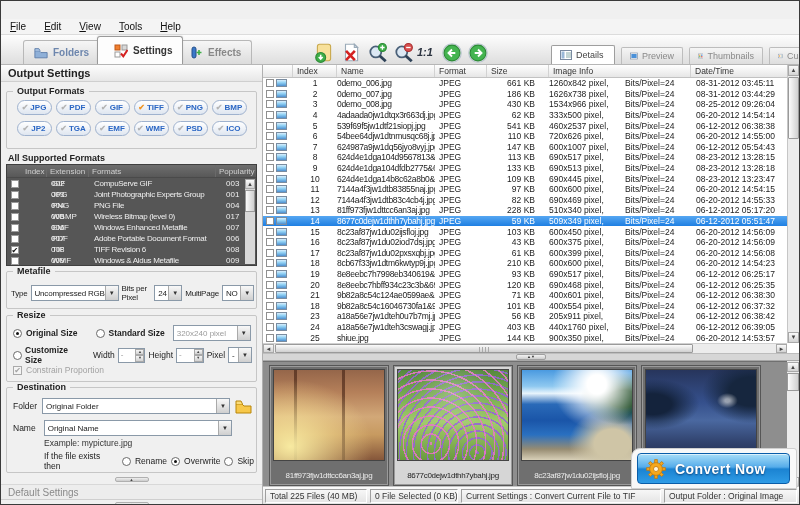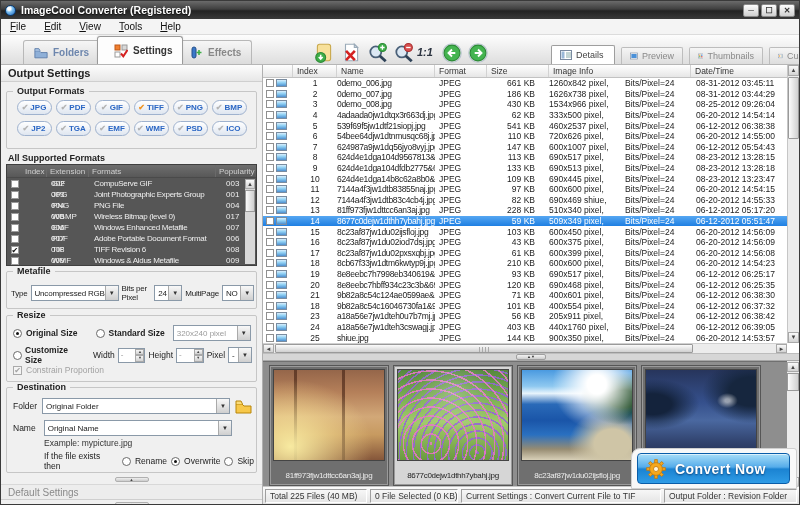--- a/index.html
+++ b/index.html
@@ -228,29 +228,20 @@
     background:linear-gradient(180deg,#a8def8 0%,#55acea 45%,#1b83d2 52%,#2f9ce6 100%);
     box-shadow:inset 0 1px 0 rgba(255,255,255,.6);}
   .convert-btn .lbl{color:#fff;font-size:14px;font-weight:bold;letter-spacing:.4px;
     text-shadow:0 1px 2px rgba(0,40,90,.75);}
 </style>
 </head>
 <body>
 
 <div class="window">
 
-  <div class="titlebar">
-    <span class="appicon"></span>
-    <span class="title-text">ImageCool Converter  (Registered)</span>
-    <span class="wctrl">
-      <span class="wbtn">─</span>
-      <span class="wbtn">☐</span>
-      <span class="wbtn">✕</span>
-    </span>
-  </div>
 
   <div class="menubar">
       <span class="menu-item"><u>F</u>ile</span>
       <span class="menu-item"><u>E</u>dit</span>
       <span class="menu-item"><u>V</u>iew</span>
       <span class="menu-item"><u>T</u>ools</span>
       <span class="menu-item"><u>H</u>elp</span>
     </div>
 
   <div class="tabband">
@@ -779,21 +770,21 @@
         <div class="frow">
           <span class="c-sel">
             <span class="cb"></span>
             <span class="fico"></span>
           </span>
           <span class="c-idx">12</span>
           <span class="c-name">7144a4f3jw1dtb83c4cb4j.jpg</span>
           <span class="c-fmt">JPEG</span>
           <span class="c-size">82 KB</span>
           <span class="c-info">
-            <i class="dims">690x469 shiue,</i>
+            <i class="dims">690x469 pixel,</i>
             <i class="bits">Bits/Pixel=24</i>
           </span>
           <span class="c-date">06-20-2012 14:55:33</span>
         </div>
         <div class="frow">
           <span class="c-sel">
             <span class="cb"></span>
             <span class="fico"></span>
           </span>
           <span class="c-idx">13</span>
@@ -1026,21 +1017,21 @@
     <div class="sb vs-th">
       <div class="sbtn up">▲</div>
       <div class="thumb"></div>
       <div class="sbtn dn">▼</div>
     </div>
 
     <div class="statusbar">
       <span class="seg sg1">Total 225 Files (40 MB)</span>
       <span class="seg sg2">0 File Selected (0 KB)</span>
       <span class="seg sg3">Current Settings : Convert Current File to TIF</span>
-      <span class="seg sg4">Output Folder : Revision Folder</span>
+      <span class="seg sg4">Output Folder : Original Image</span>
     </div>
   </div>
 
   <div class="convert-wrap">
     <div class="convert-btn">
       <svg width="22" height="22" viewBox="0 0 26 26">
         <g fill="#f6a81c" stroke="#c07a10" stroke-width="1">
           <rect x="11.5" y="2" width="3" height="5" transform="rotate(0 13 13)"></rect>
           <rect x="11.5" y="2" width="3" height="5" transform="rotate(45 13 13)"></rect>
           <rect x="11.5" y="2" width="3" height="5" transform="rotate(90 13 13)"></rect>

